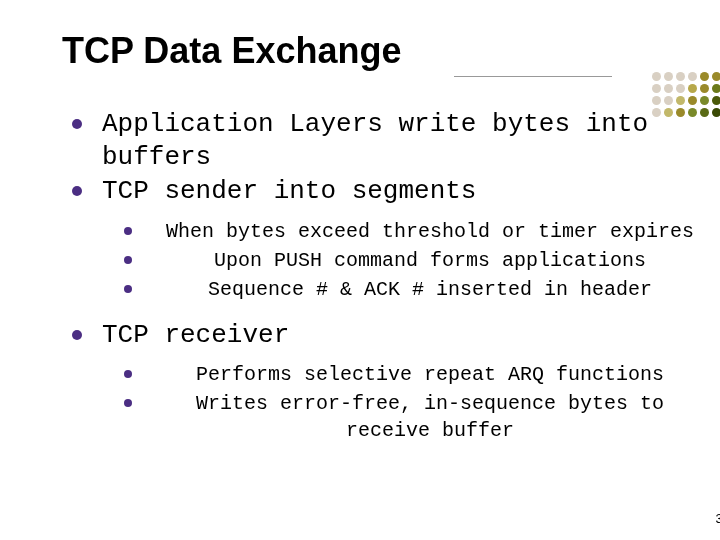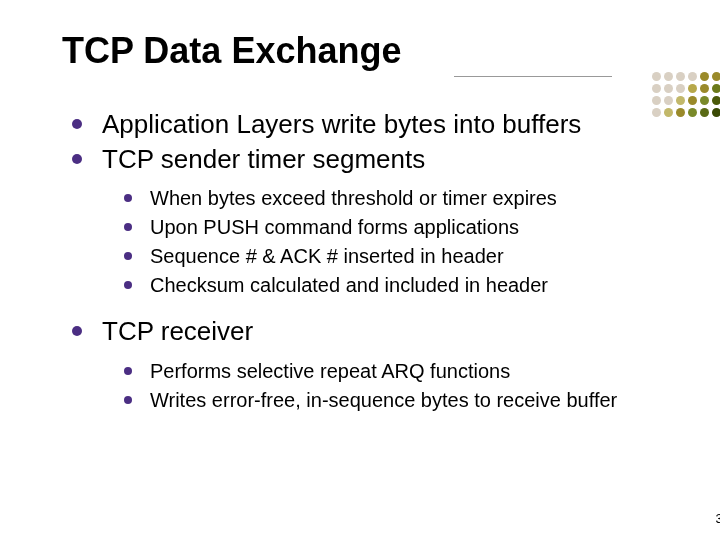--- a/index.html
+++ b/index.html
@@ -54,20 +54,21 @@
   .content {
     position: absolute;
     left: 36px;
     top: 108px;
     width: 640px;
   }
   ul {
     list-style: none;
     margin: 0;
     padding: 0;
+    font-family: Liberation Mono, monospace;
   }
   ul.level1 > li {
     position: relative;
     padding-left: 32px;
     font-size: 26px;
     line-height: 1.25;
     margin-bottom: 2px;
   }
   ul.level1 > li::before {
     content: "";
@@ -75,20 +76,21 @@
     left: 2px;
     top: 11px;
     width: 10px;
     height: 10px;
     background: #4B2E83;
     border-radius: 50%;
   }
   ul.level2 {
     margin-top: 10px;
     margin-bottom: 8px;
+    text-align: center;
   }
   ul.level2 > li {
     position: relative;
     padding-left: 28px;
     margin-left: 20px;
     font-size: 20px;
     line-height: 1.35;
     margin-bottom: 2px;
   }
   ul.level2 > li::before {
@@ -144,26 +146,25 @@
       <div class="dot" style="background: rgb(154, 138, 42);"></div>
       <div class="dot" style="background: rgb(122, 138, 42);"></div>
       <div class="dot" style="background: rgb(90, 106, 21);"></div>
       <div class="dot" style="background: rgb(58, 74, 5);"></div>
     </div>
 
   <div class="content">
     <ul class="level1">
       <li><span>Application Layers write bytes into buffers</span></li>
       <li>
-        <span>TCP sender timer segments</span>
+        <span>TCP sender into segments</span>
         <ul class="level2">
           <li><span>When bytes exceed threshold or timer expires</span></li>
           <li><span>Upon PUSH command forms applications</span></li>
           <li><span>Sequence # &amp; ACK # inserted in header</span></li>
-          <li><span>Checksum calculated and included in header</span></li>
         </ul>
       </li>
       <li class="gap" style="padding: 0px; list-style: none;"></li>
       <li>
         <span>TCP receiver</span>
         <ul class="level2">
           <li><span>Performs selective repeat ARQ functions</span></li>
           <li><span>Writes error-free, in-sequence bytes to receive buffer</span></li>
         </ul>
       </li>

